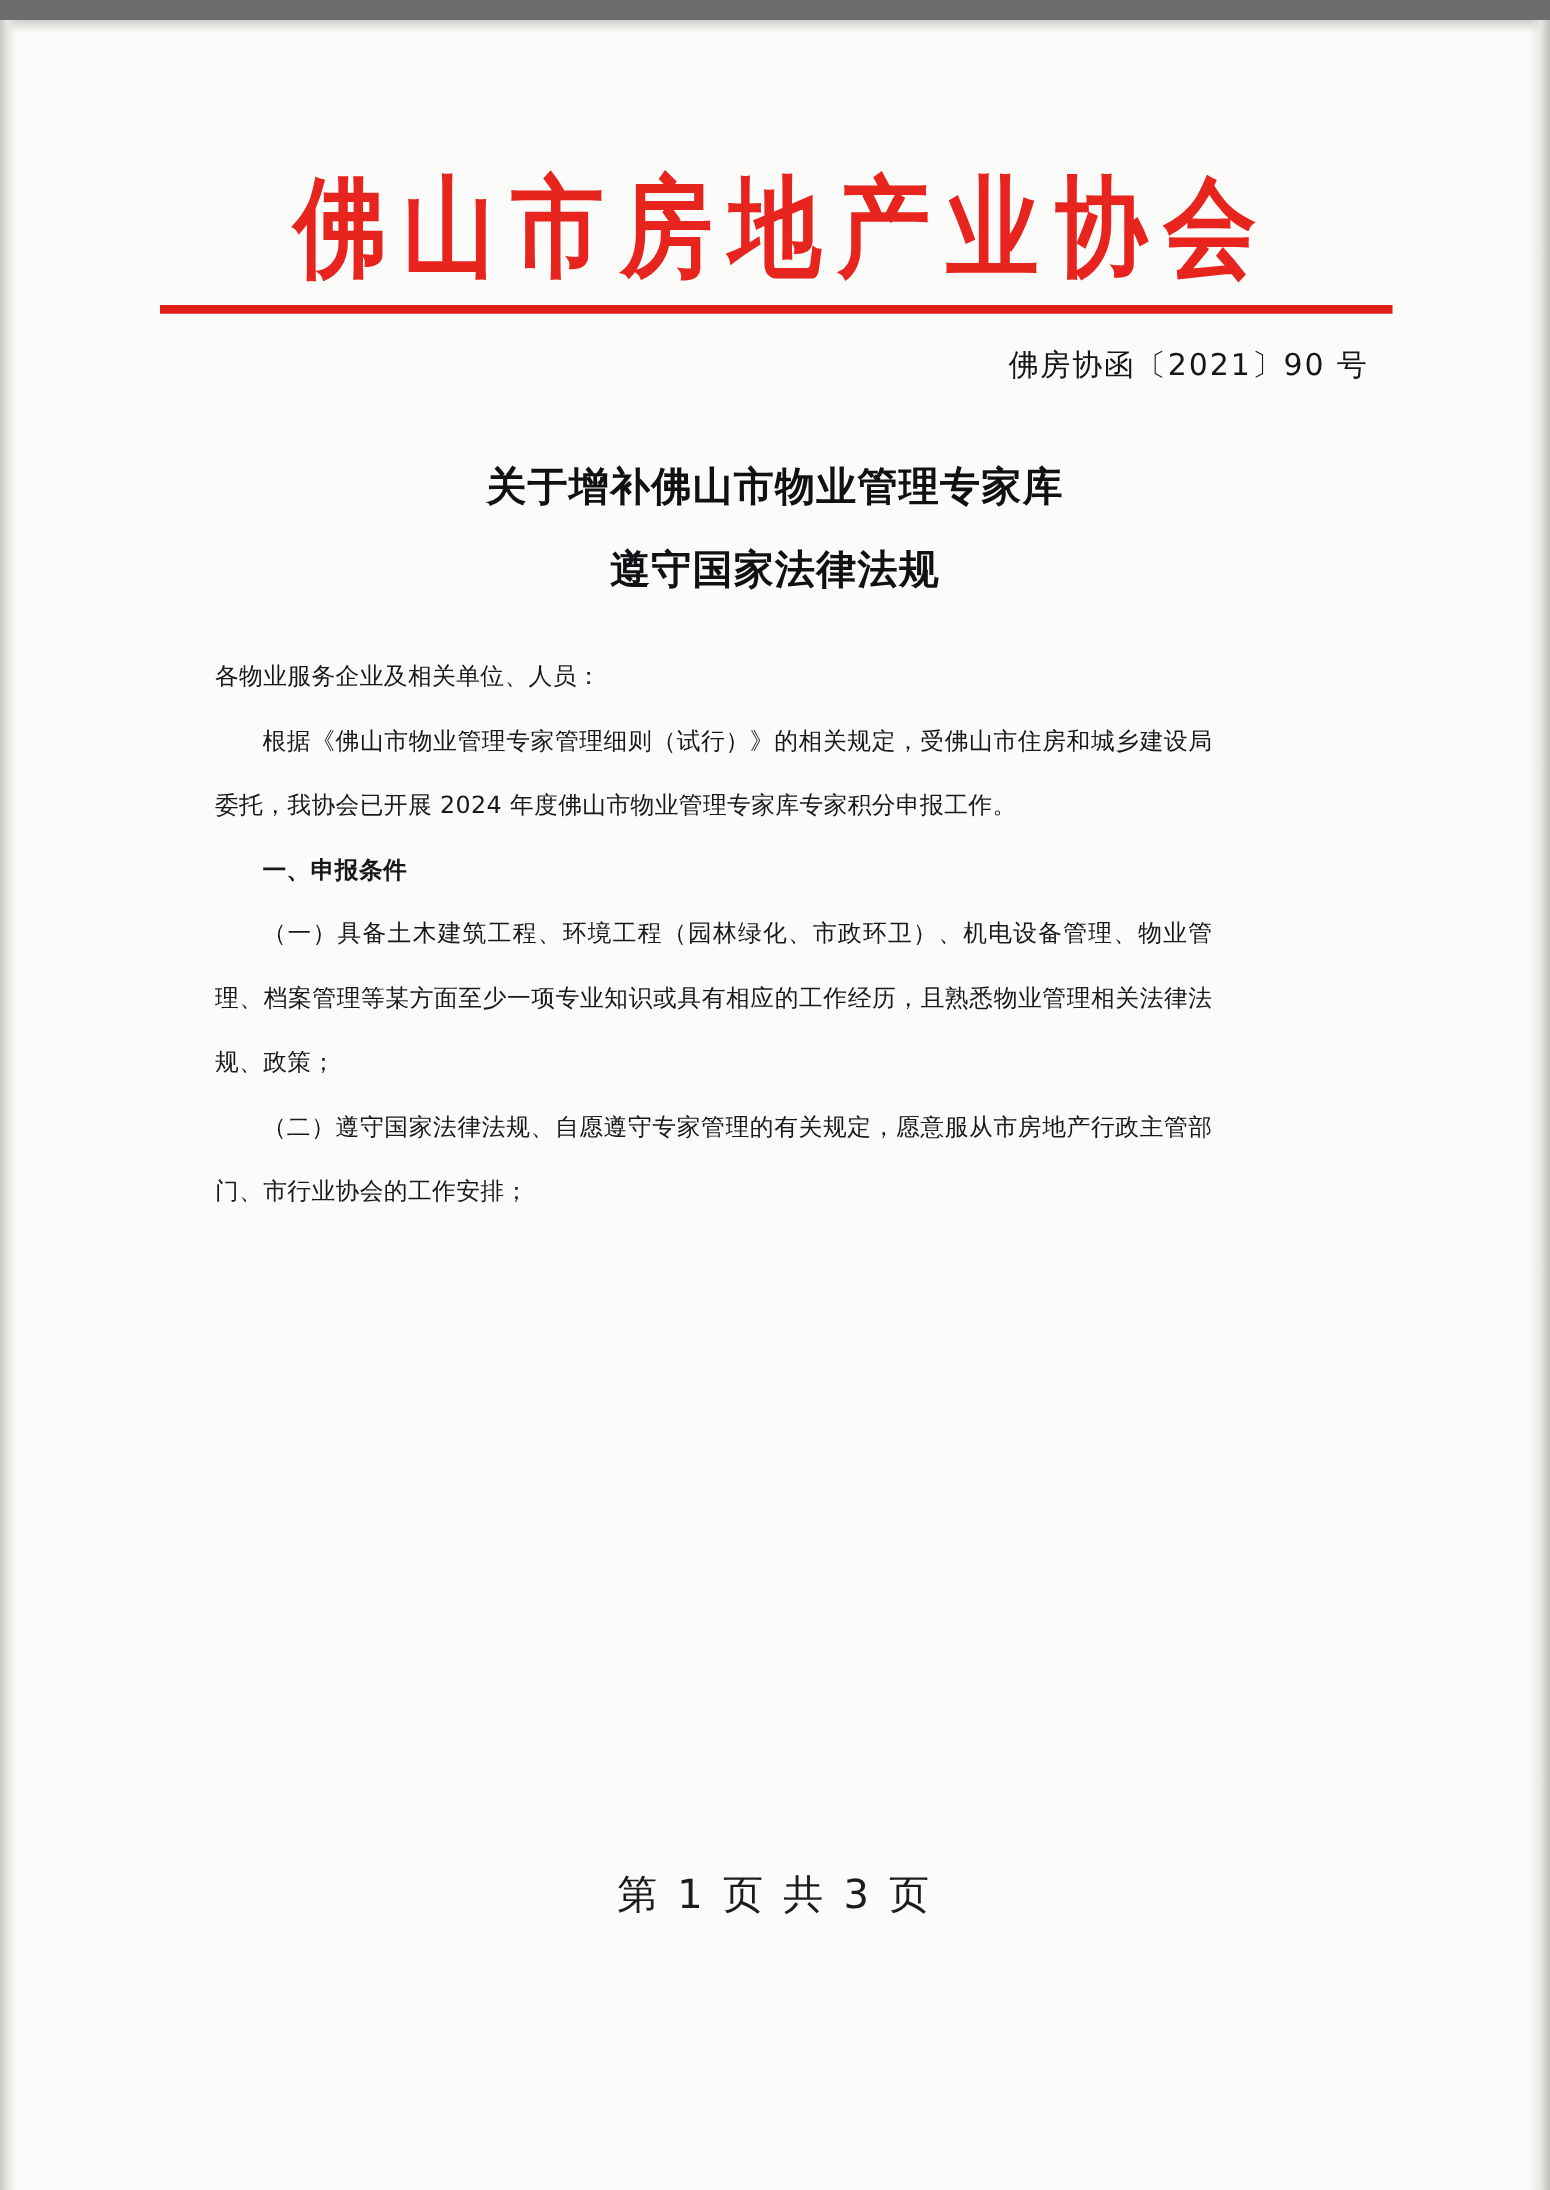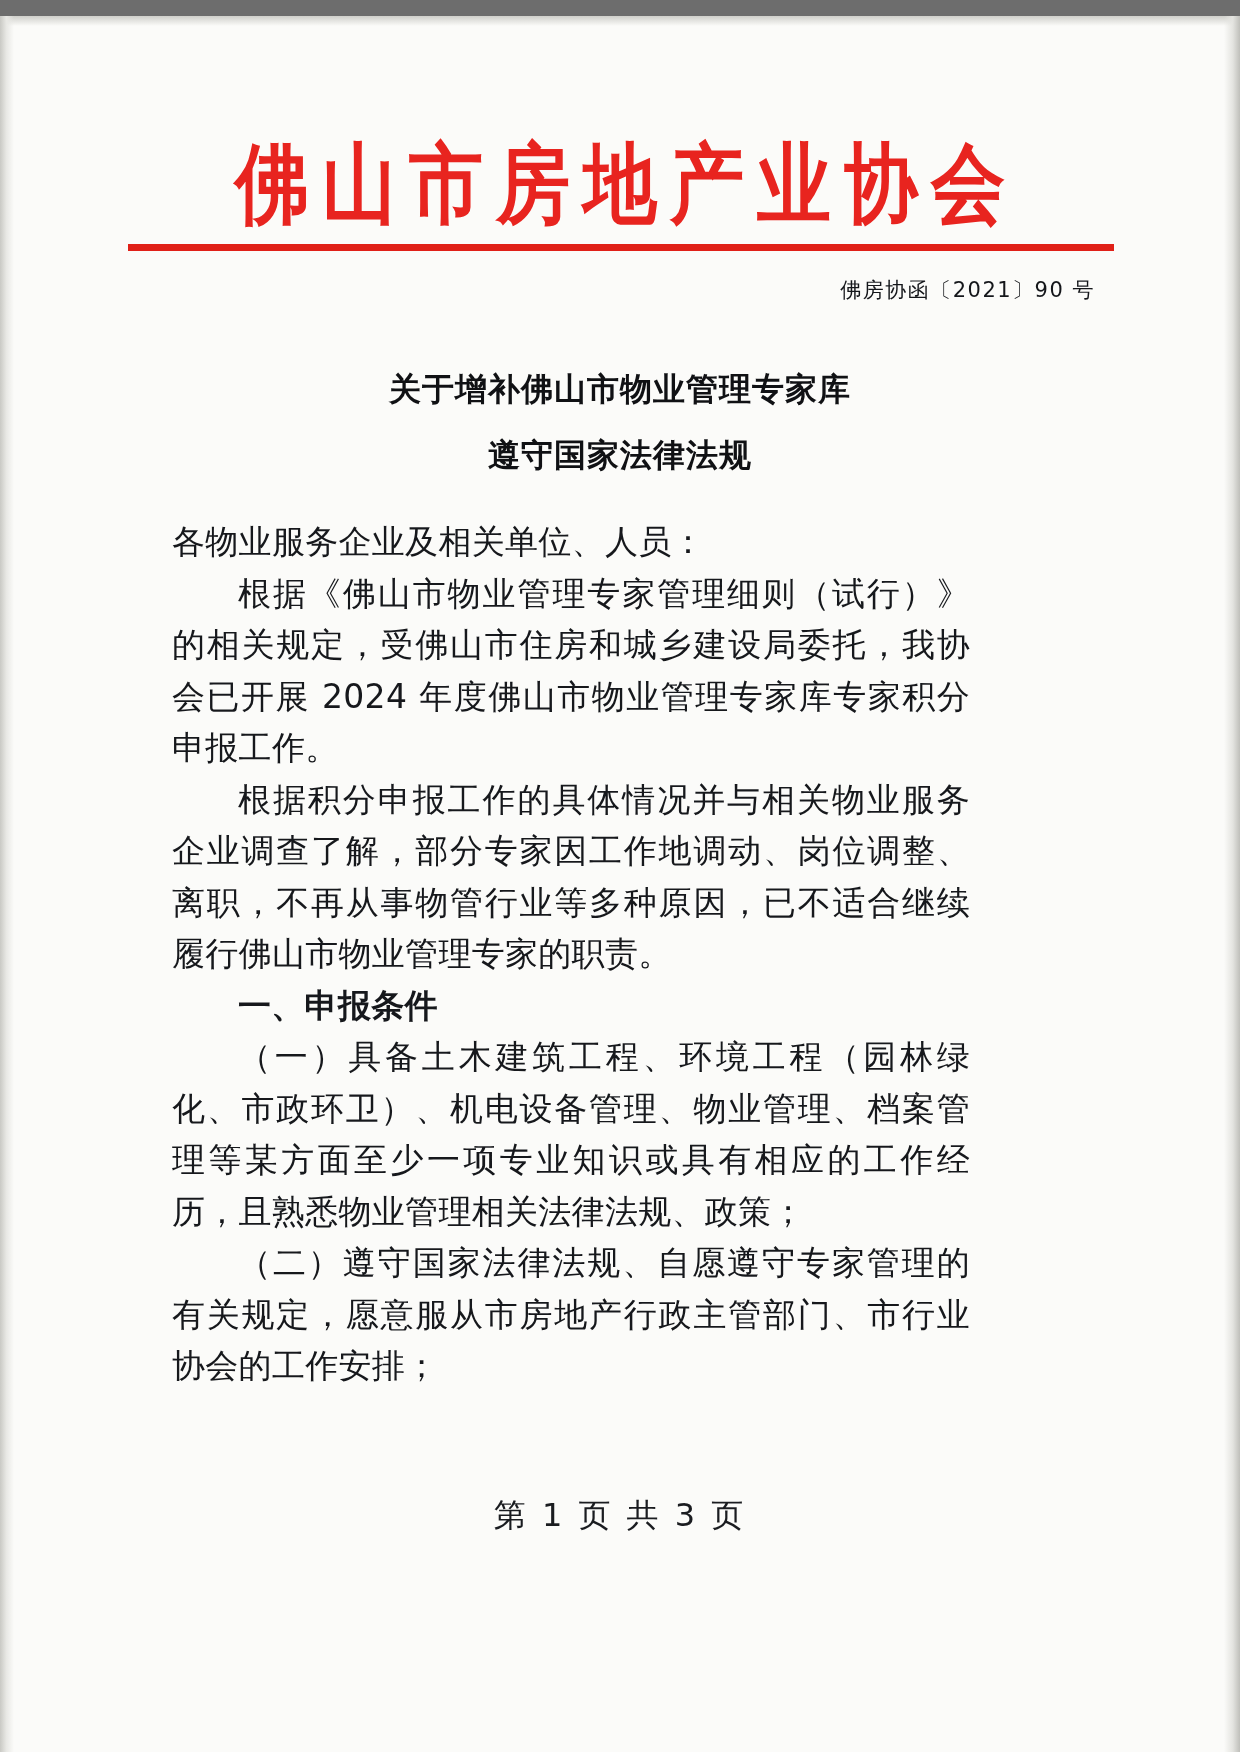--- a/index.html
+++ b/index.html
@@ -84,21 +84,21 @@
     width: 986px;
     height: 7px;
     background: #e02018;
   }
 
   
   .docnum {
     position: absolute;
     right: 145px;
     top: 260px;
-    font-size: 21px;
+    font-size: 24px;
     color: #14161a;
     letter-spacing: 1.5px;
     white-space: nowrap;
   }
 
   
   .doc-title {
     position: absolute;
     left: 170px;
     top: 340px;
@@ -114,21 +114,21 @@
     display: block;
     white-space: nowrap;
   }
 
   
   .body-text {
     position: absolute;
     left: 172px;
     top: 500px;
     width: 798px;
-    font-size: 33px;
+    font-size: 19px;
     line-height: 51.5px;
     color: #16181c;
     letter-spacing: 0.3px;
     text-align: justify;
     text-justify: inter-character;
   }
   .body-text p {
     margin: 0;
     white-space: pre-wrap;
   }
@@ -172,21 +172,20 @@
     <div class="docnum">佛房协函〔2021〕90 号</div>
 
     <div class="doc-title">
       <span class="line">关于增补佛山市物业管理专家库</span>
       <span class="line">遵守国家法律法规</span>
     </div>
 
     <div class="body-text">
       <p>各物业服务企业及相关单位、人员：</p>
       <p class="indent">根据《佛山市物业管理专家管理细则（试行）》的相关规定，受佛山市住房和城乡建设局委托，我协会已开展 2024 年度佛山市物业管理专家库专家积分申报工作。</p>
-      <p class="indent">根据积分申报工作的具体情况并与相关物业服务企业调查了解，部分专家因工作地调动、岗位调整、离职，不再从事物管行业等多种原因，已不适合继续履行佛山市物业管理专家的职责。</p>
       <p class="heading">一、申报条件</p>
       <p class="indent">（一）具备土木建筑工程、环境工程（园林绿化、市政环卫）、机电设备管理、物业管理、档案管理等某方面至少一项专业知识或具有相应的工作经历，且熟悉物业管理相关法律法规、政策；</p>
       <p class="indent">（二）遵守国家法律法规、自愿遵守专家管理的有关规定，愿意服从市房地产行政主管部门、市行业协会的工作安排；</p>
     </div>
 
     <div class="page-footer">第 1 页 共 3 页</div>
 
   </div>
 </div>
 

